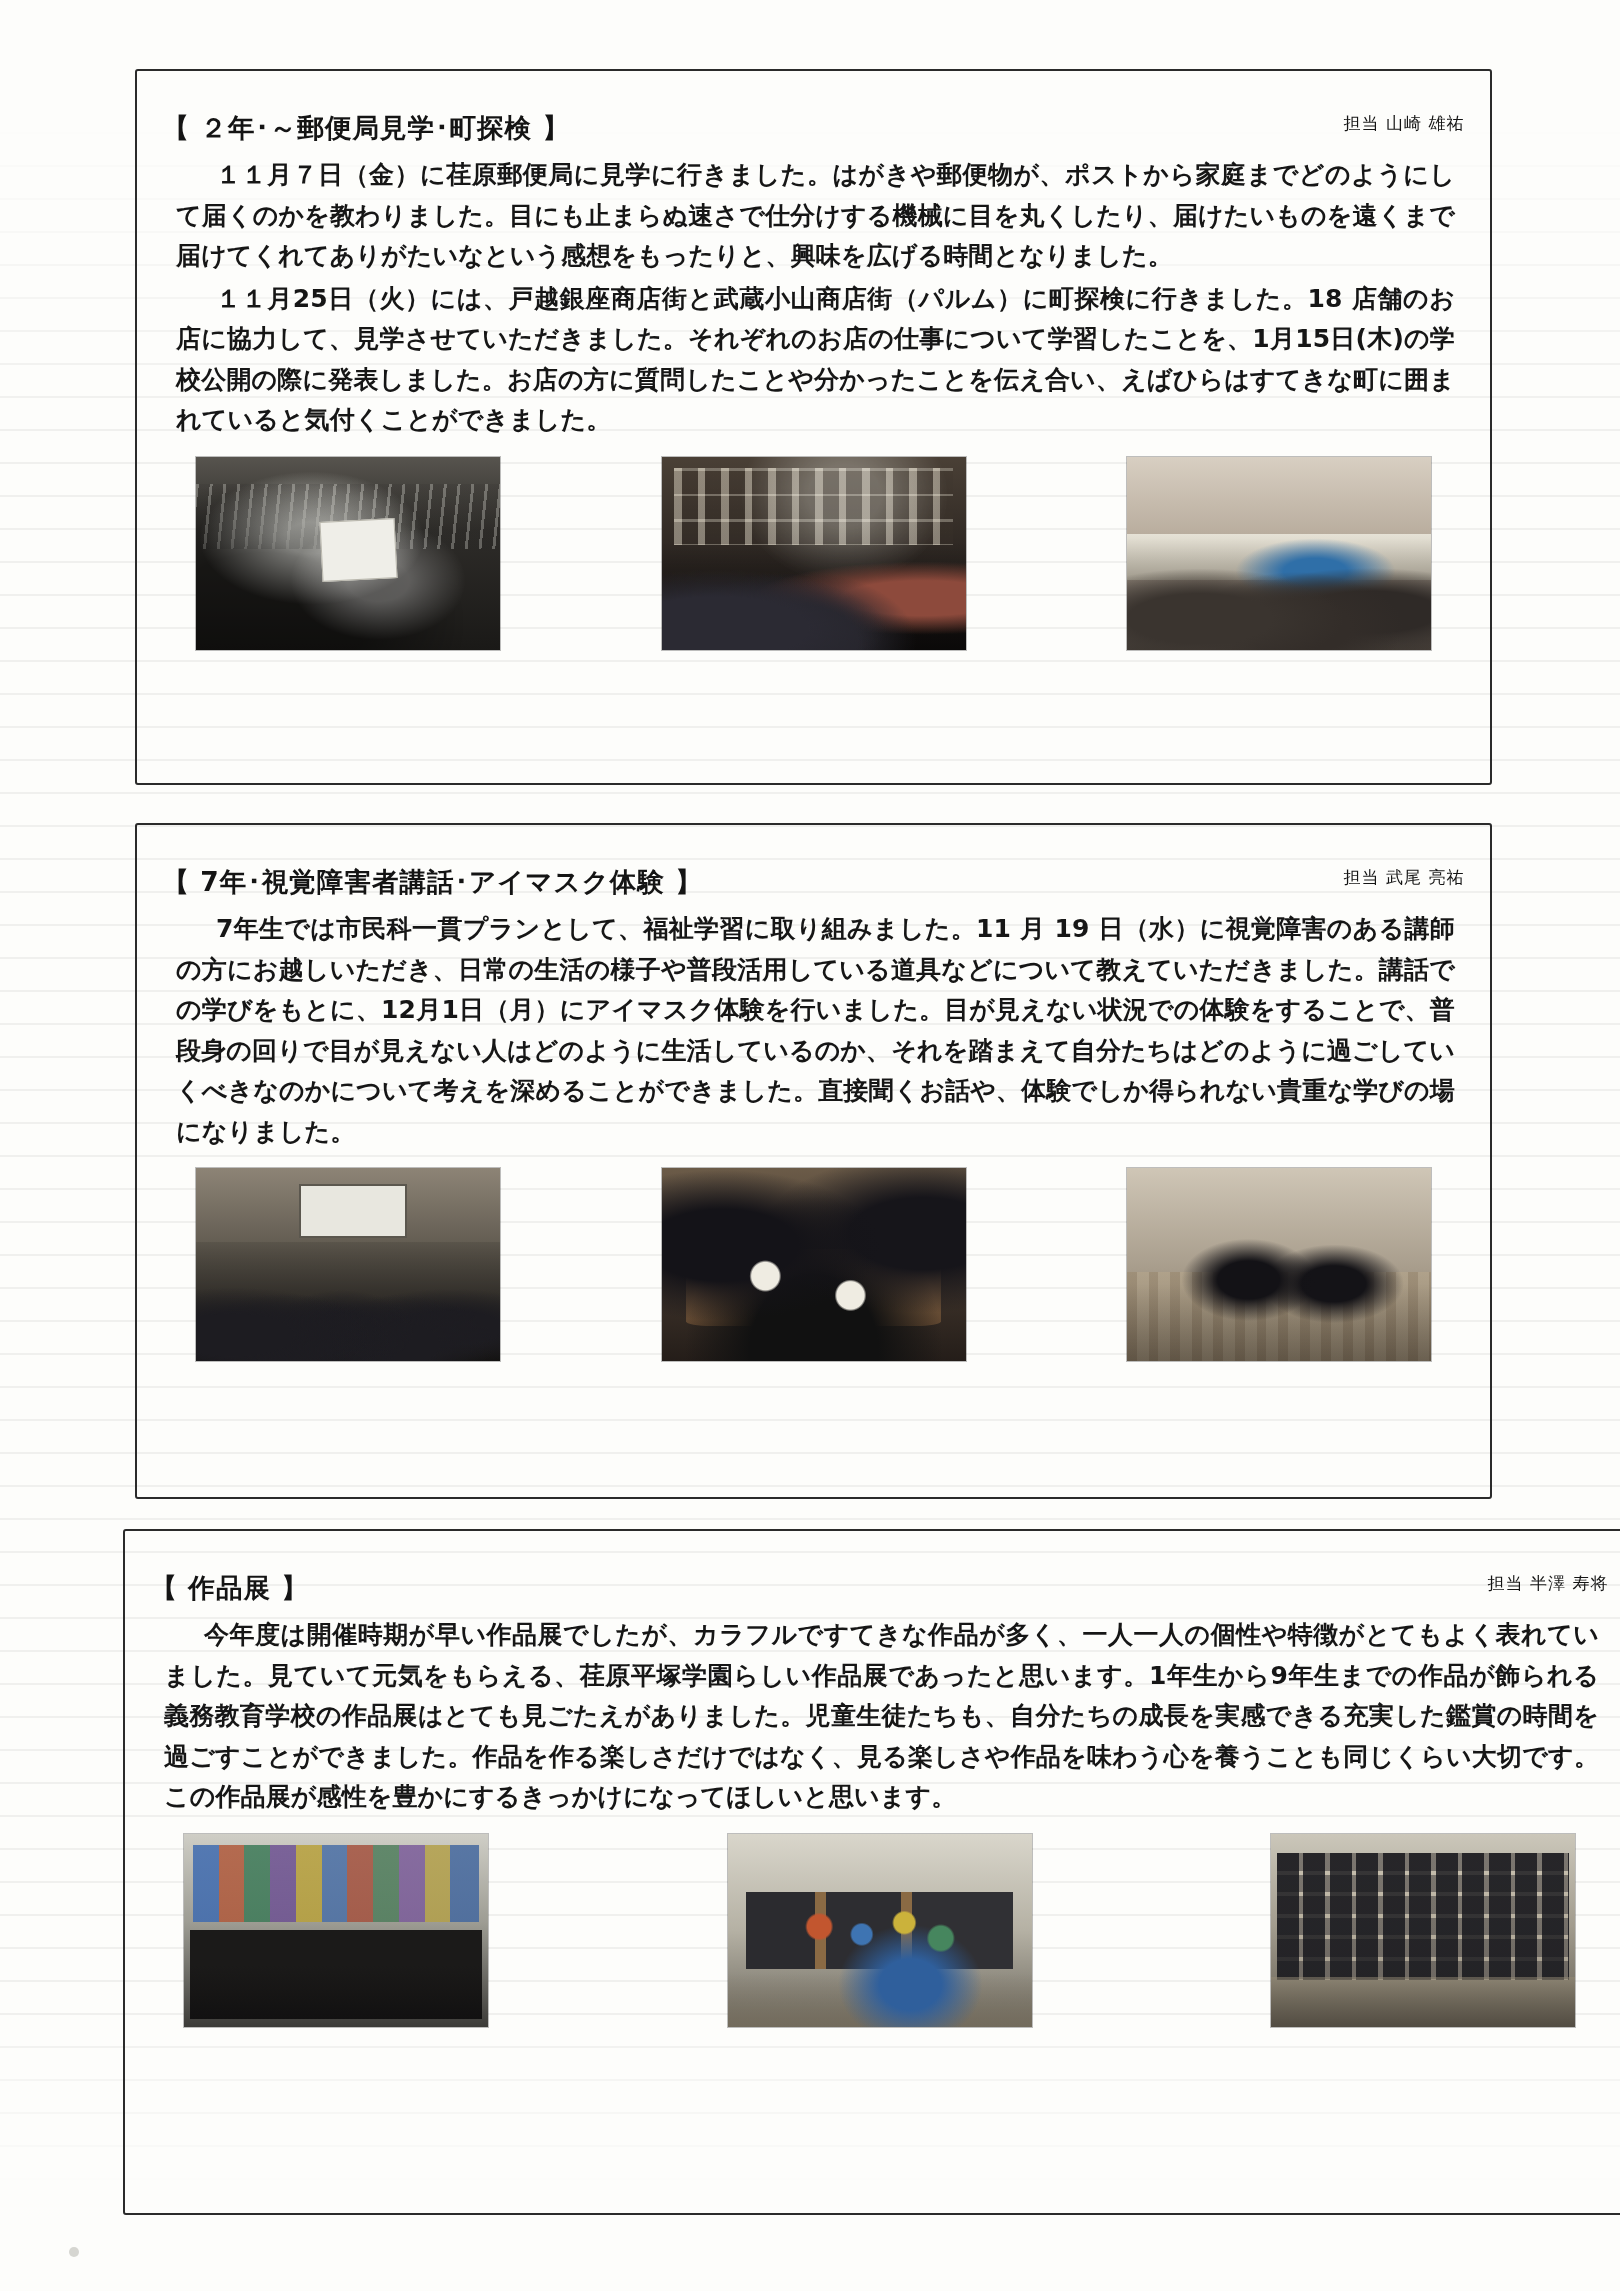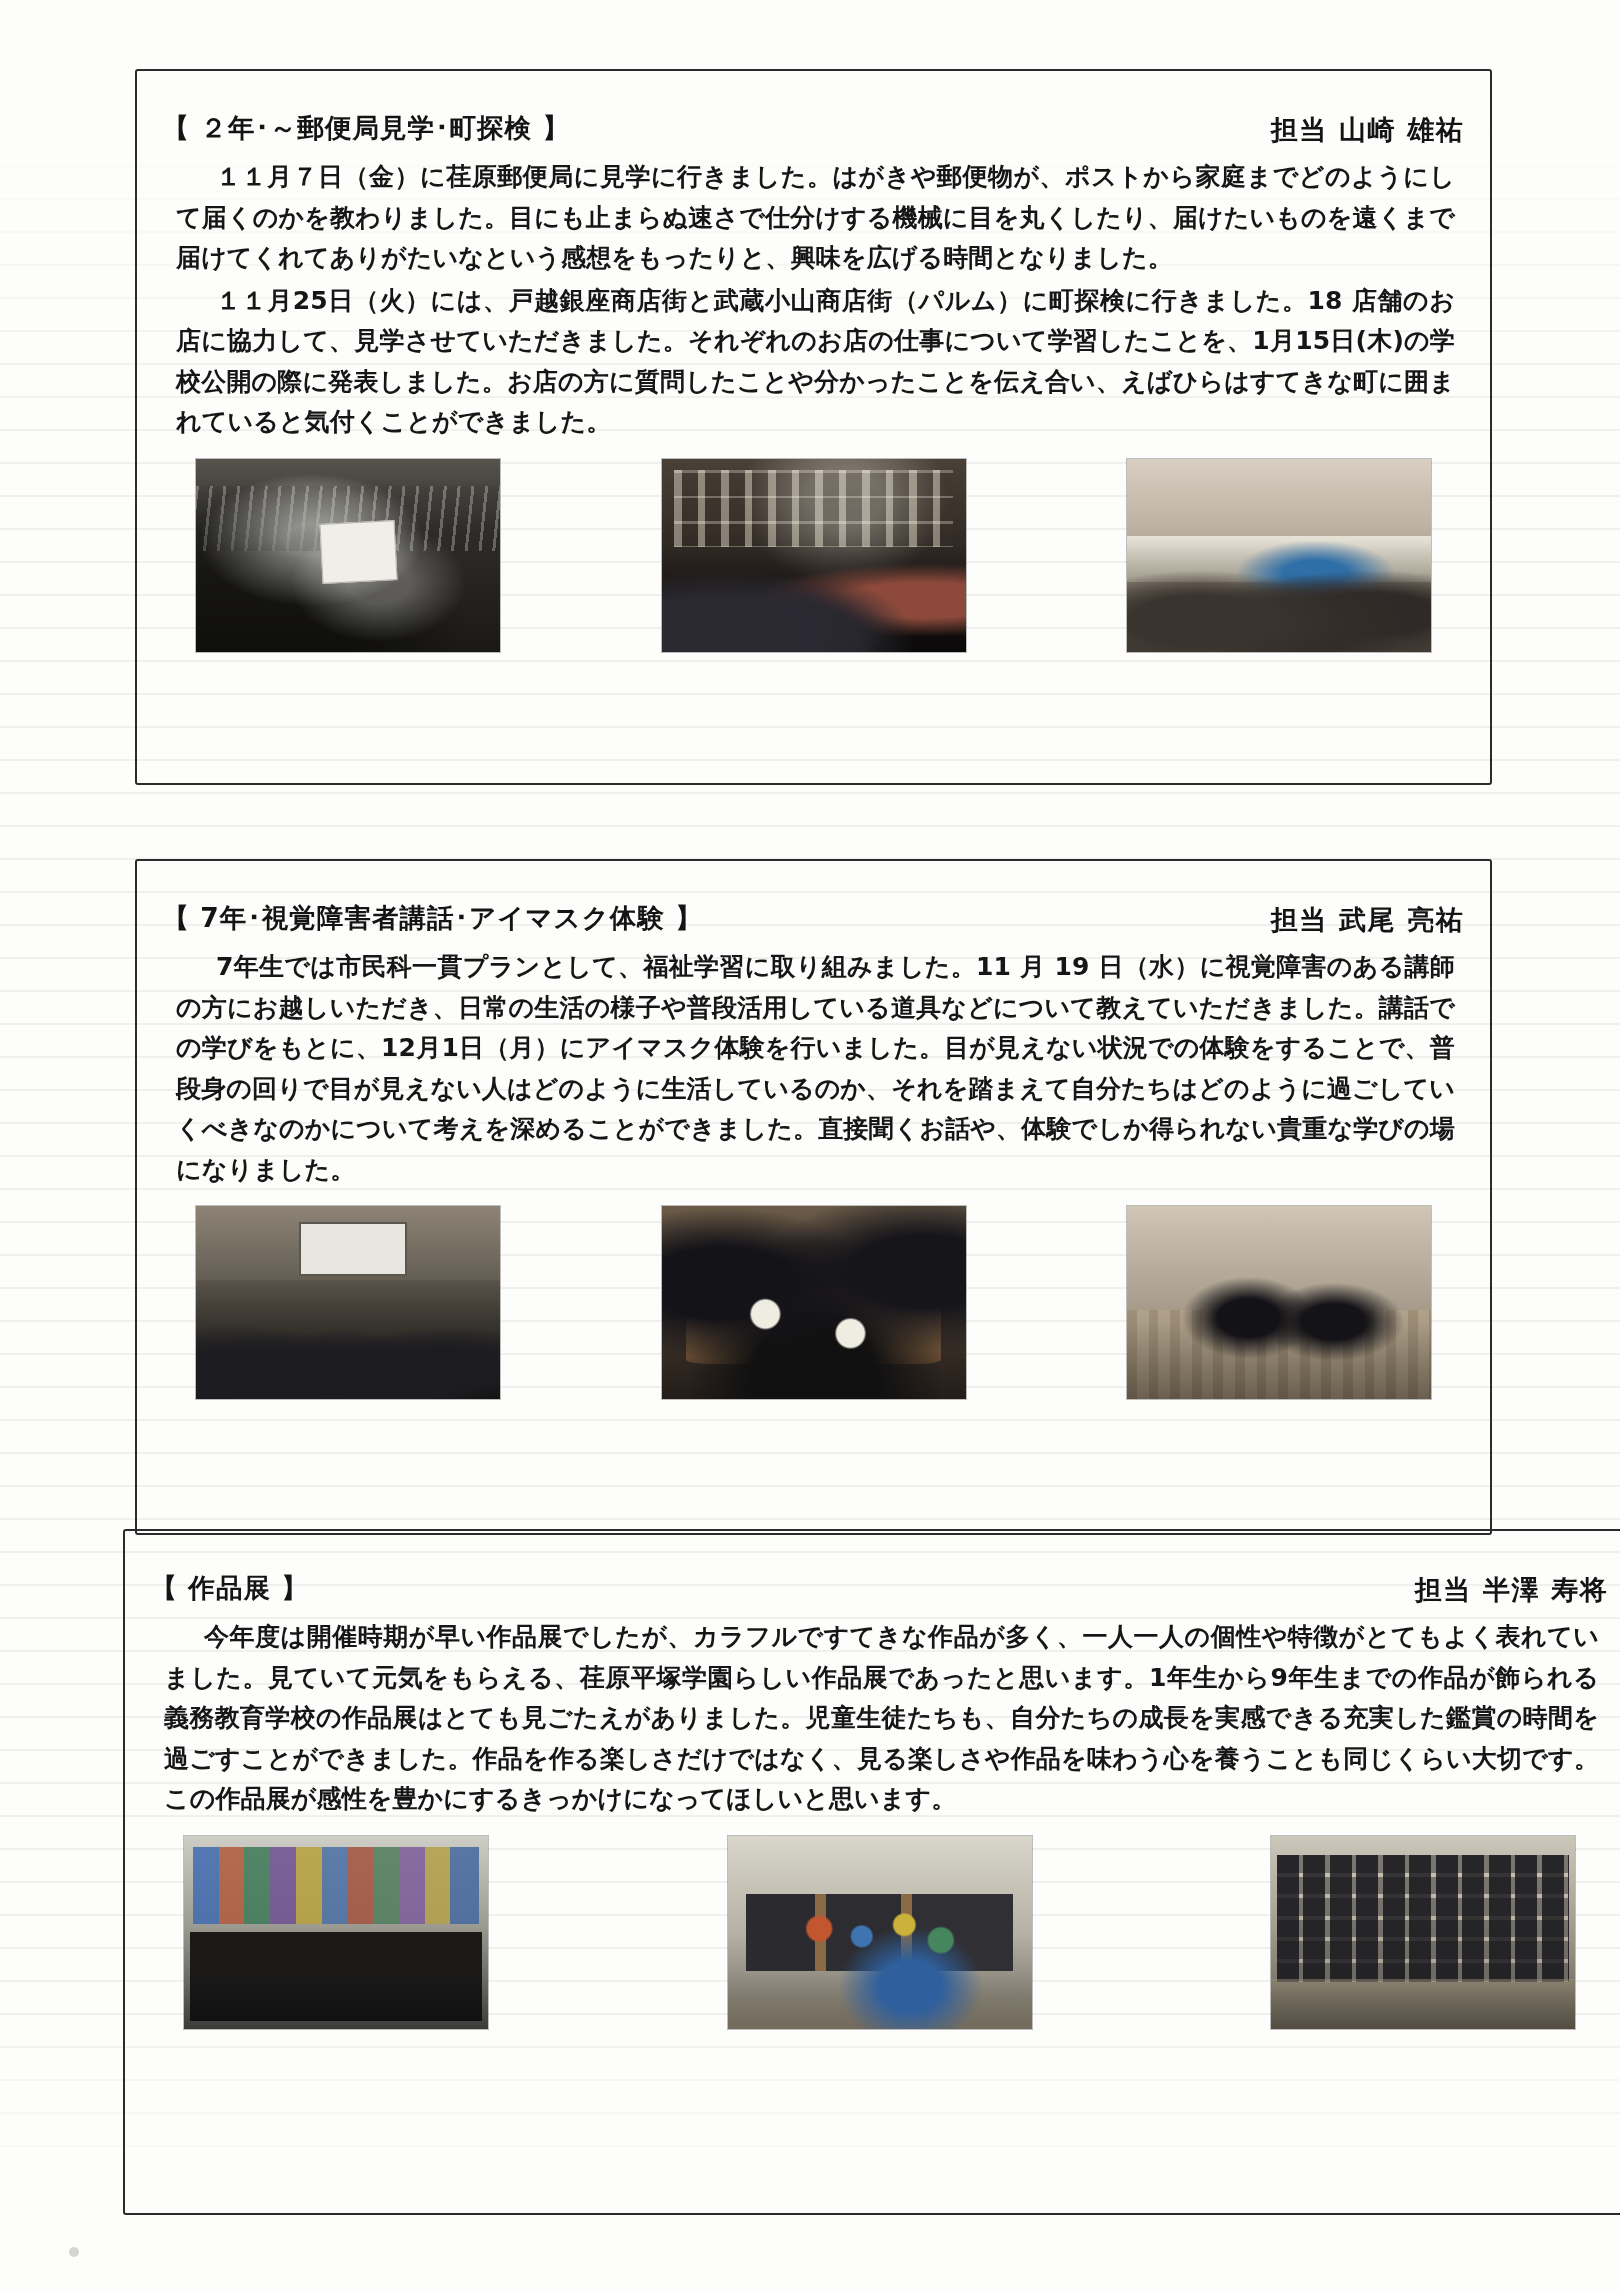--- a/index.html
+++ b/index.html
@@ -58,22 +58,22 @@
     margin-top: 25px;
   }
   .art-title {
     font-size: 26.5px;
     font-weight: 700;
     letter-spacing: 0.04em;
     color: #141414;
     white-space: nowrap;
   }
   .art-person {
-    font-size: 27px;
-    font-weight: 700;
+    font-size: 17px;
+    font-weight: 400;
     letter-spacing: 0.06em;
     color: #141414;
     white-space: nowrap;
     padding-top: 2px;
   }
   .art-body {
     padding: 9.8px 35px 0 39px;
     font-size: 25px;
     line-height: 1.62;
     letter-spacing: 0.005em;
@@ -363,21 +363,21 @@
       <div class="photo p1a">
         <div class="glow"></div>
       </div>
       <div class="photo p1b">
         <div class="glow"></div>
       </div>
       <div class="photo p1c"></div>
     </div>
   </div>
 
-  <div class="article" style="left:135px; top:859px; width:1357px; height:676px;">
+  <div class="article" style="left:135px; top:823px; width:1357px; height:676px;">
     <div class="art-head">
       <div class="art-title">【 7年･視覚障害者講話･アイマスク体験 】</div>
       <div class="art-person">担当  武尾  亮祐</div>
     </div>
     <div class="art-body">
       <p>7年生では市民科一貫プランとして、福祉学習に取り組みました。11 月 19 日（水）に視覚障害のある講師の方にお越しいただき、日常の生活の様子や普段活用している道具などについて教えていただきました。講話での学びをもとに、12月1日（月）にアイマスク体験を行いました。目が見えない状況での体験をすることで、普段身の回りで目が見えない人はどのように生活しているのか、それを踏まえて自分たちはどのように過ごしていくべきなのかについて考えを深めることができました。直接聞くお話や、体験でしか得られない貴重な学びの場になりました。</p>
     </div>
     <div class="photos">
       <div class="photo p2a"></div>
       <div class="photo p2b"></div>

